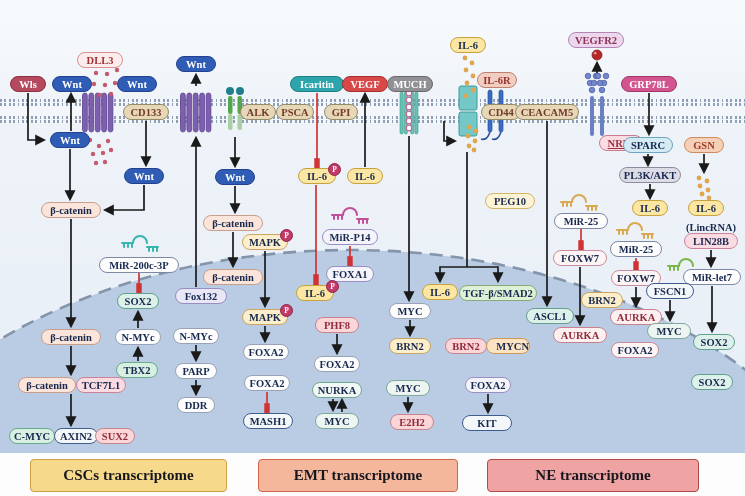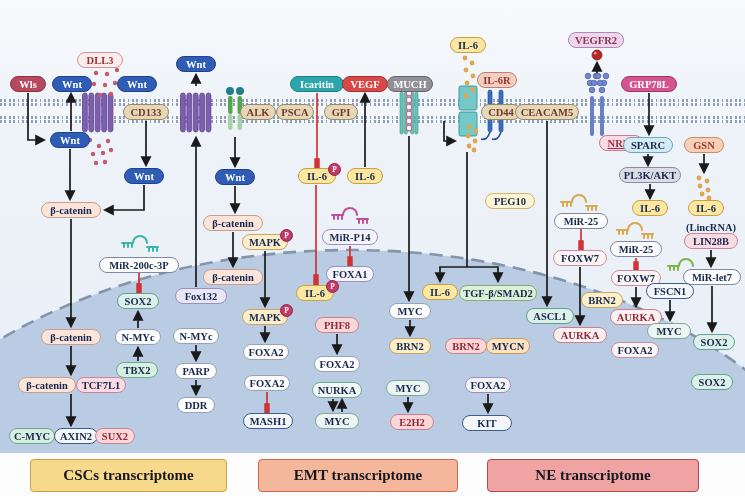--- a/index.html
+++ b/index.html
@@ -447,21 +447,21 @@
         </div>
         <div class="pill" style="left: 422px; top: 284px; width: 36px; background: rgb(251, 230, 162); border-color: rgb(200, 162, 63); color: rgb(23, 41, 79);">
           <span>IL-6</span>
         </div>
         <div class="pill" style="left: 459px; top: 285px; width: 78px; background: rgb(222, 240, 214); border-color: rgb(134, 171, 116); color: rgb(23, 41, 79);">
           <span>TGF-β/SMAD2</span>
         </div>
         <div class="pill" style="left: 445px; top: 338px; width: 42px; background: rgb(251, 214, 217); border-color: rgb(201, 131, 143); color: rgb(143, 43, 58);">
           <span>BRN2</span>
         </div>
-        <div class="pill" style="left: 486px; top: 338px; width: 44px; background: rgb(253, 227, 194); border-color: rgb(207, 154, 85); color: rgb(23, 41, 79);">
+        <div class="pill" style="left: 486px; top: 338px; width: 44px; background: rgb(253, 227, 194); border-color: rgb(207, 154, 85); color: rgb(23, 41, 79); justify-content: flex-end;">
           <span>MYCN</span>
         </div>
         <div class="pill" style="left: 465px; top: 377px; width: 46px; background: rgb(246, 244, 251); border-color: rgb(154, 143, 196); color: rgb(23, 41, 79);">
           <span>FOXA2</span>
         </div>
         <div class="pill" style="left: 462px; top: 415px; width: 50px; background: rgb(244, 247, 250); border-color: rgb(63, 92, 143); color: rgb(23, 41, 79);">
           <span>KIT</span>
         </div>
         <div class="pill" style="left: 526px; top: 308px; width: 48px; background: rgb(222, 240, 234); border-color: rgb(98, 160, 143); color: rgb(23, 41, 79);">
           <span>ASCL1</span>

